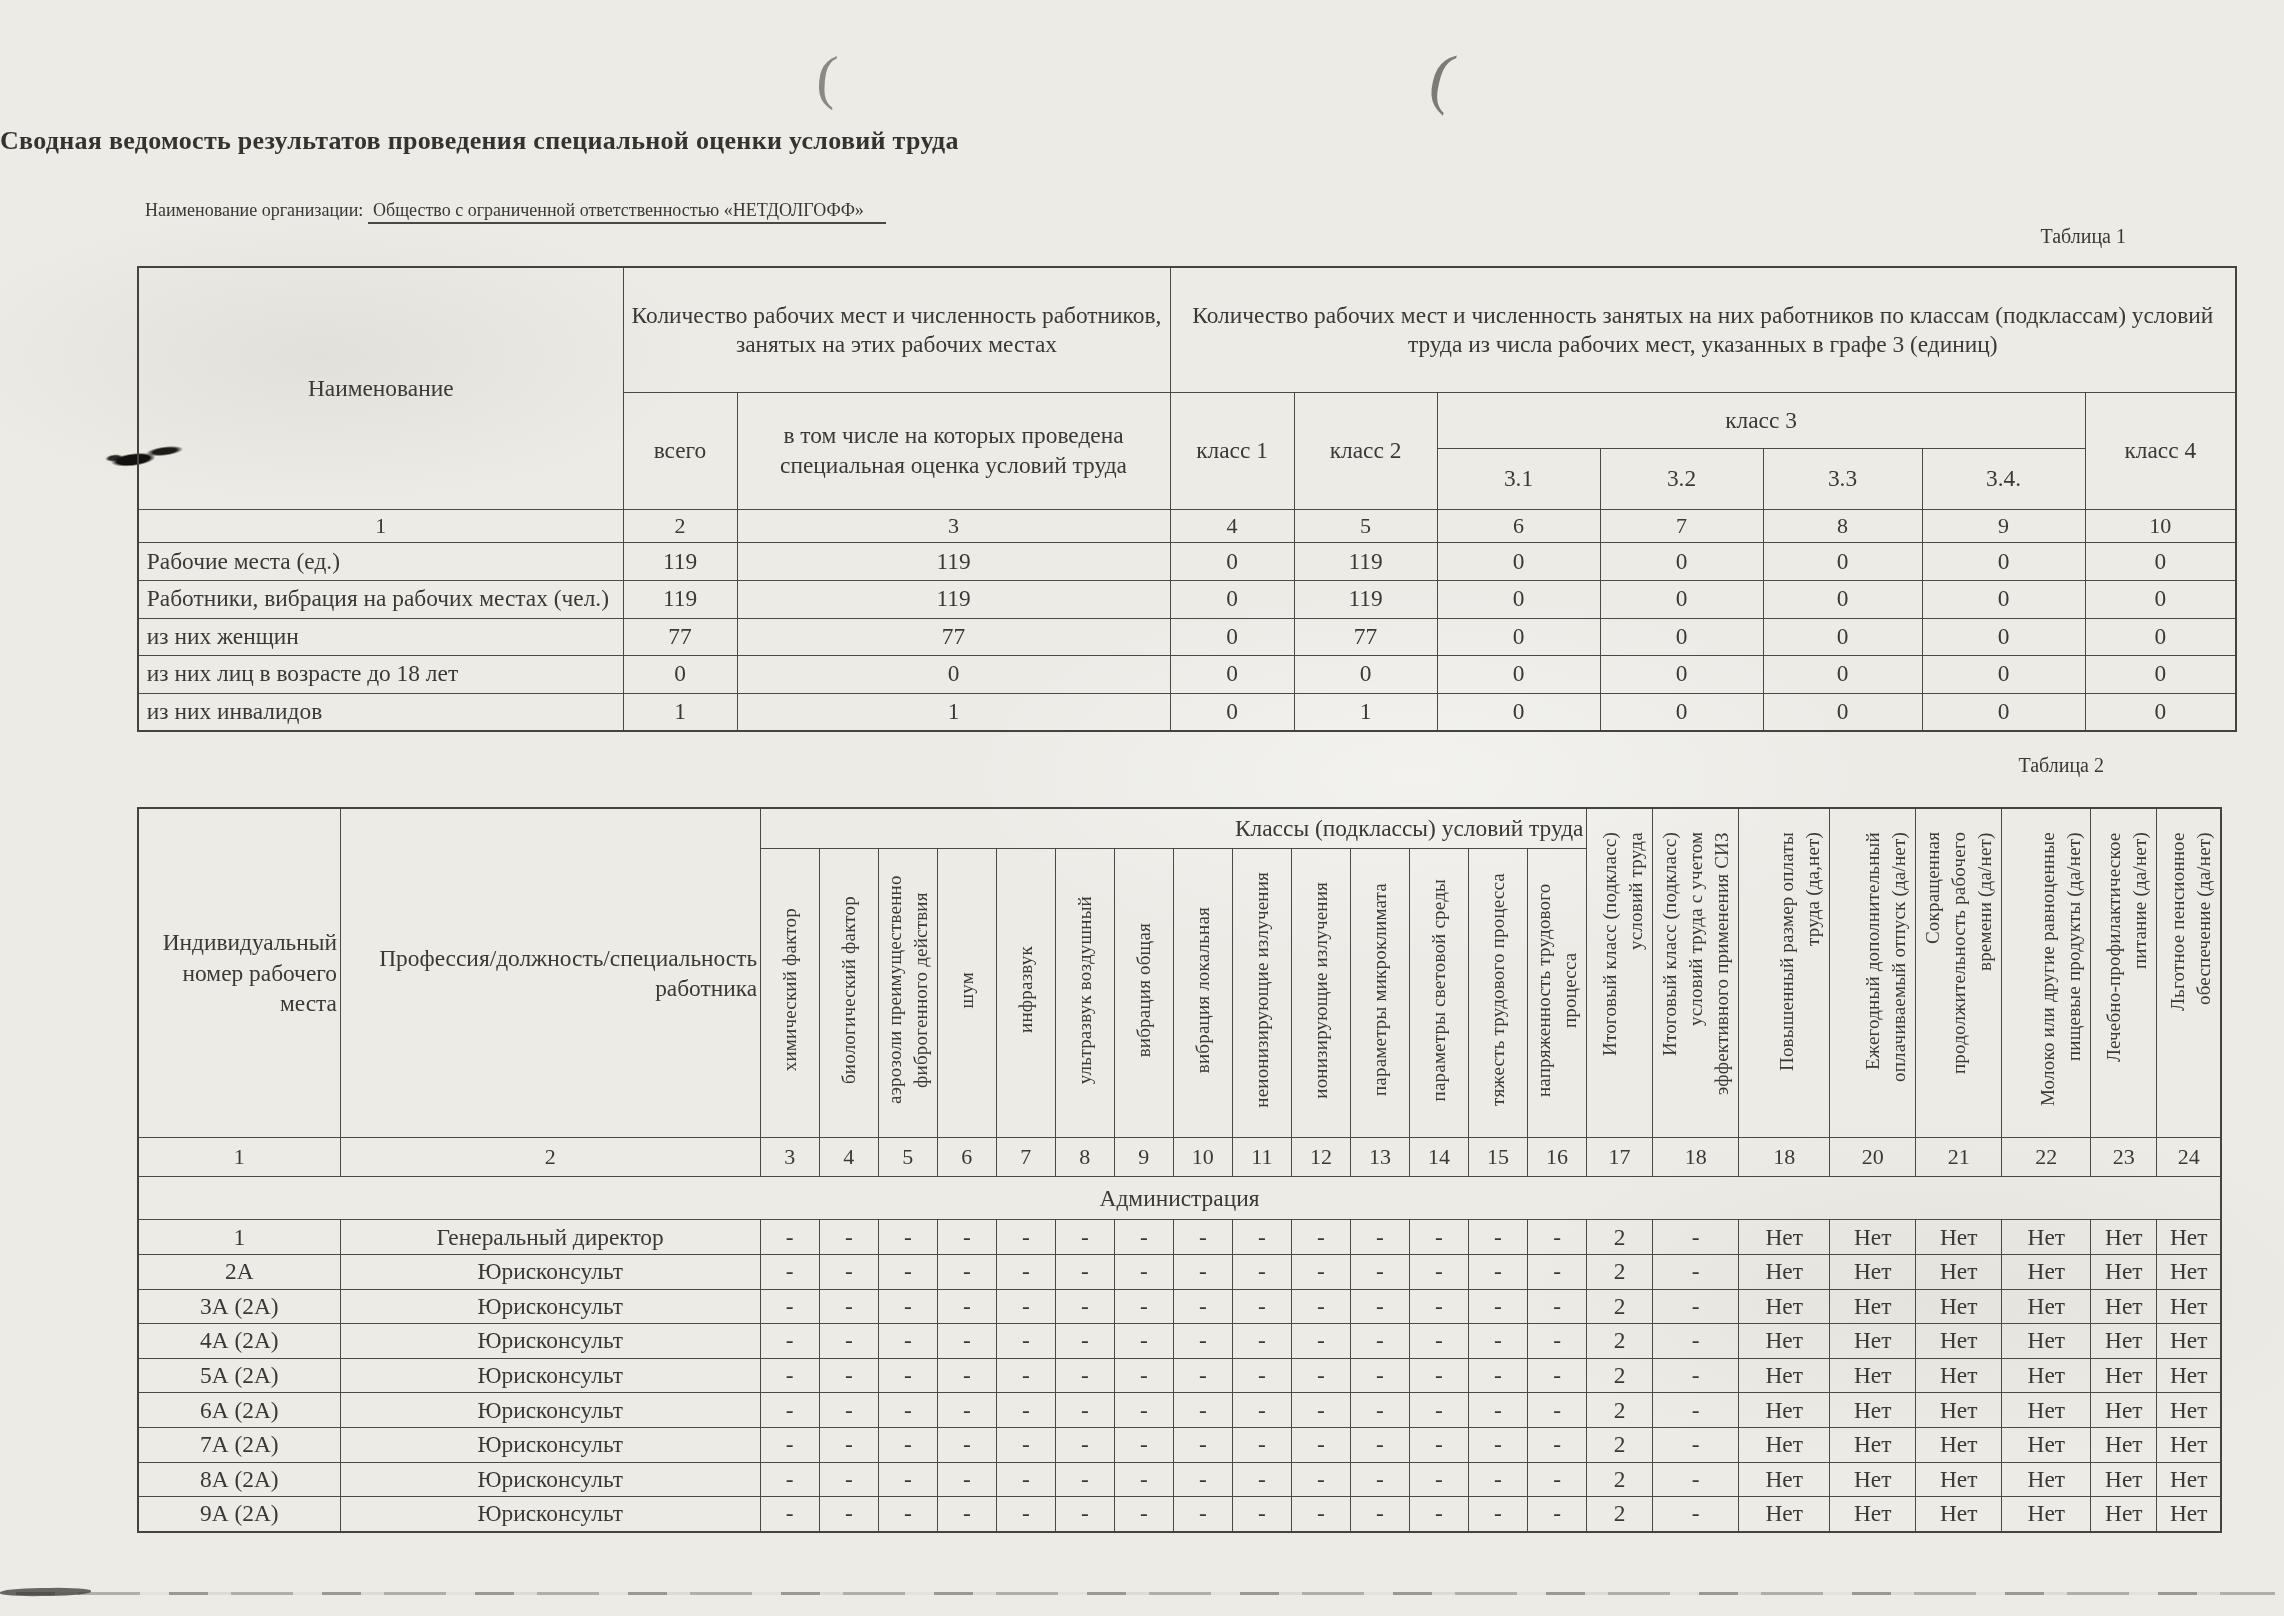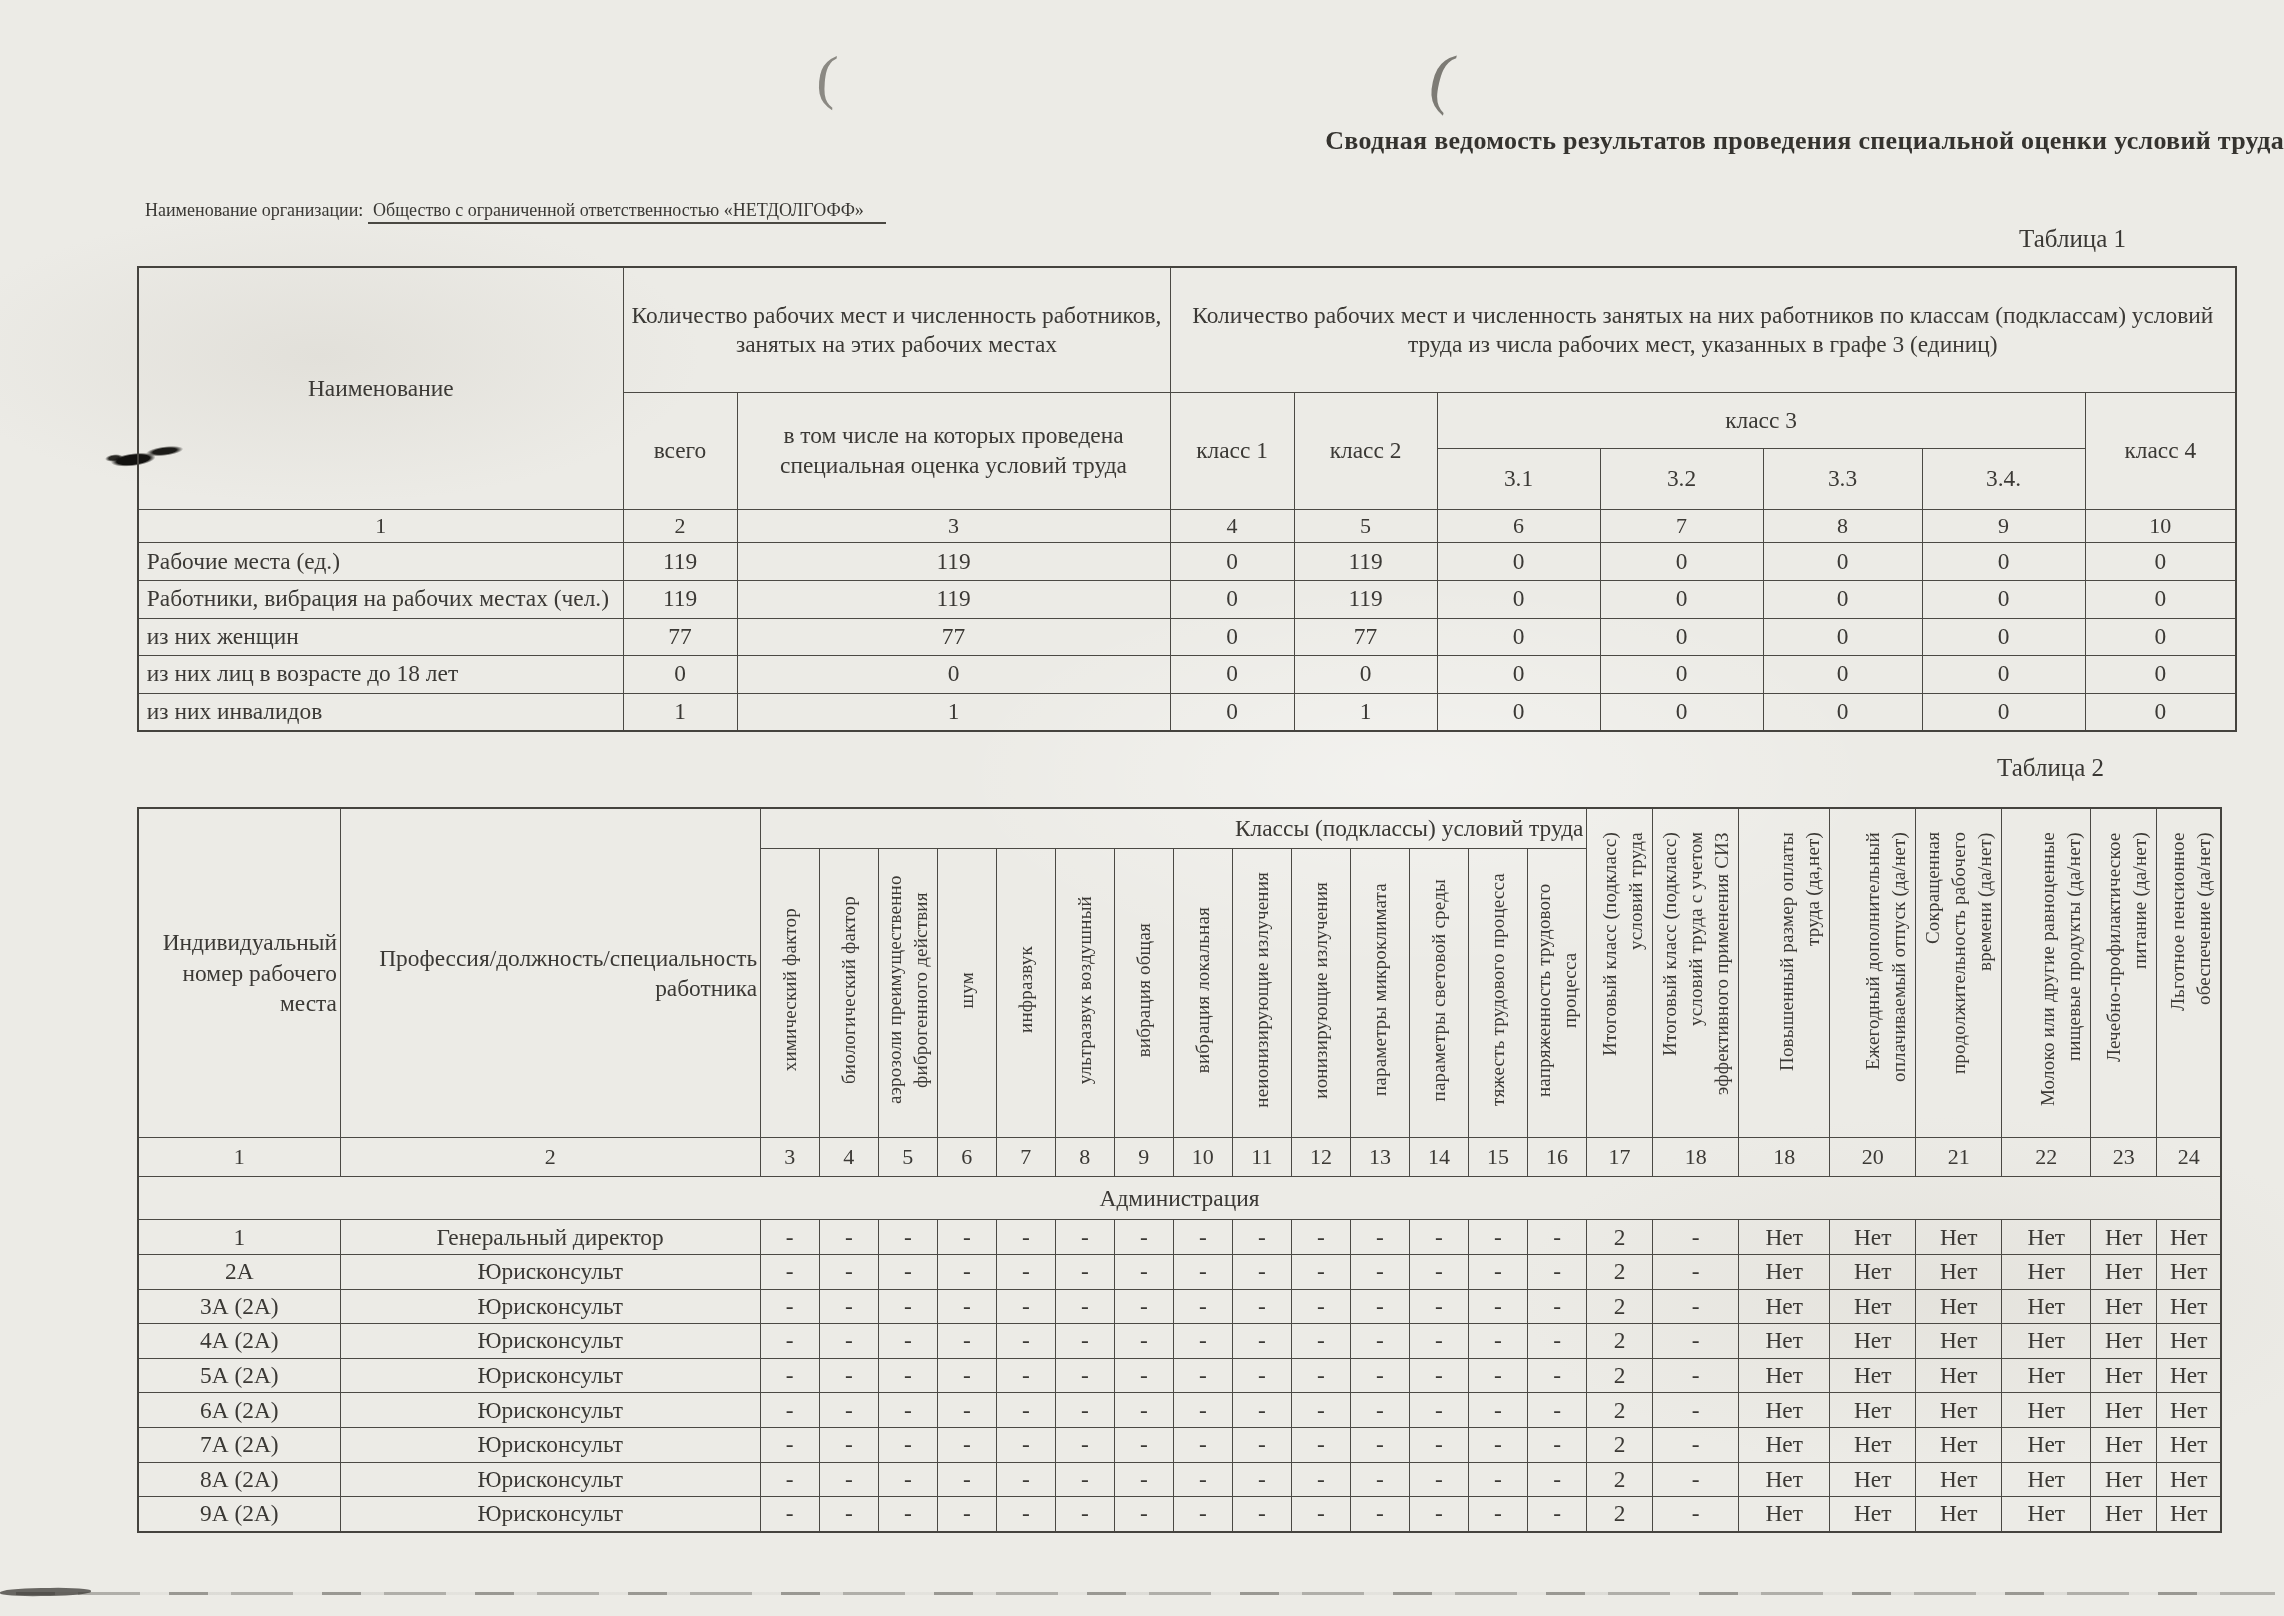--- a/index.html
+++ b/index.html
@@ -12,33 +12,33 @@
     background:
       radial-gradient(ellipse 586px 228px at 14% 22%, rgba(203,199,190,.30), transparent 65%),
       radial-gradient(ellipse 781px 325px at 62% 48%, rgba(255,255,255,.35), transparent 60%),
       radial-gradient(ellipse 651px 273px at 85% 80%, rgba(206,202,193,.25), transparent 65%),
       #ecebe6;
   }
 
   
   .doc-title{
     position:absolute;left:0;right:0;top:126px;
-    text-align:right;font-size:26px;font-weight:bold;
+    text-align:left;font-size:26px;font-weight:bold;
     letter-spacing:0.3px;color:#35332f;
   }
   .org-line{
     position:absolute;left:145px;top:200px;
     font-size:18px;white-space:nowrap;color:#3a3834;
   }
   .org-name{
     border-bottom:2px solid #4a4842;
     padding:0 22px 2px 5.2px;
   }
   .tcaption{
-    position:absolute;font-size:25px;color:#3a3834;
+    position:absolute;font-size:20px;color:#3a3834;
   }
   .tcap1{top:225px;right:158px;}
   .tcap2{top:754px;right:180px;}
 
   
   table{
     position:absolute;
     border-collapse:collapse;table-layout:fixed;
     font-size:23.4px;color:#3b3935;
   }

